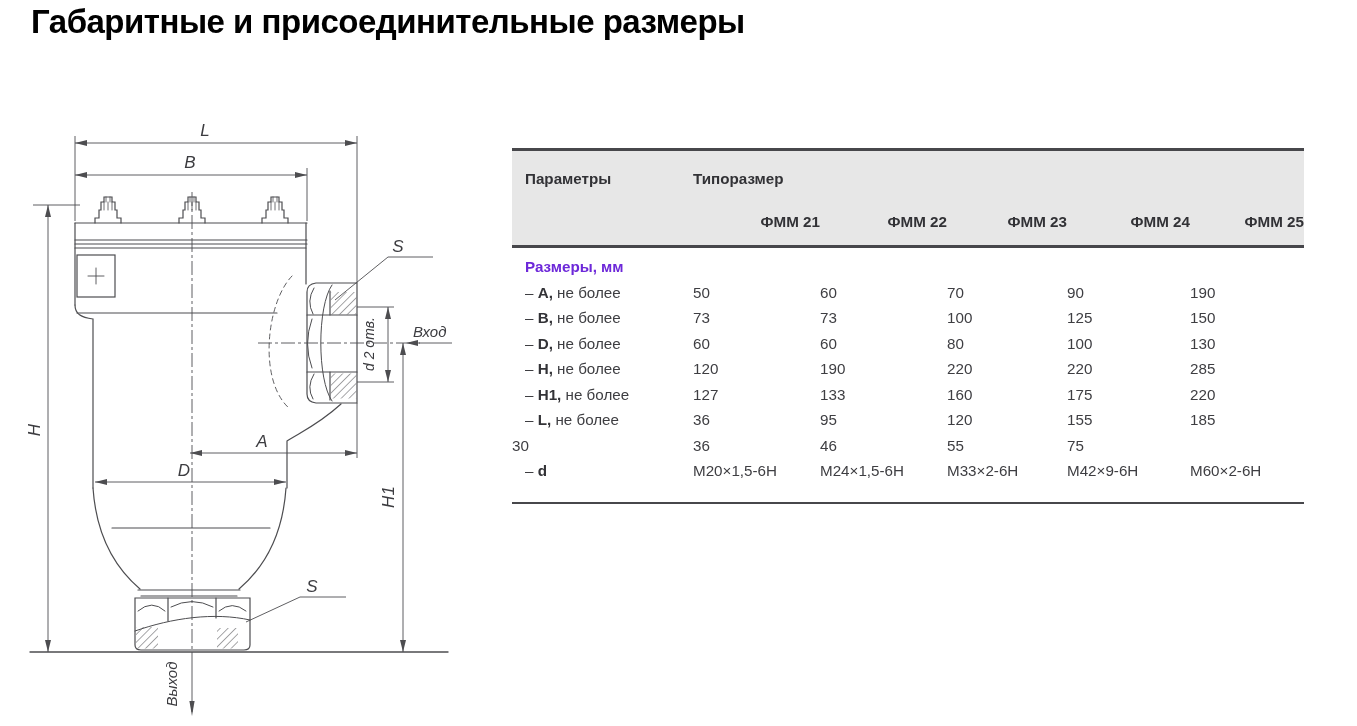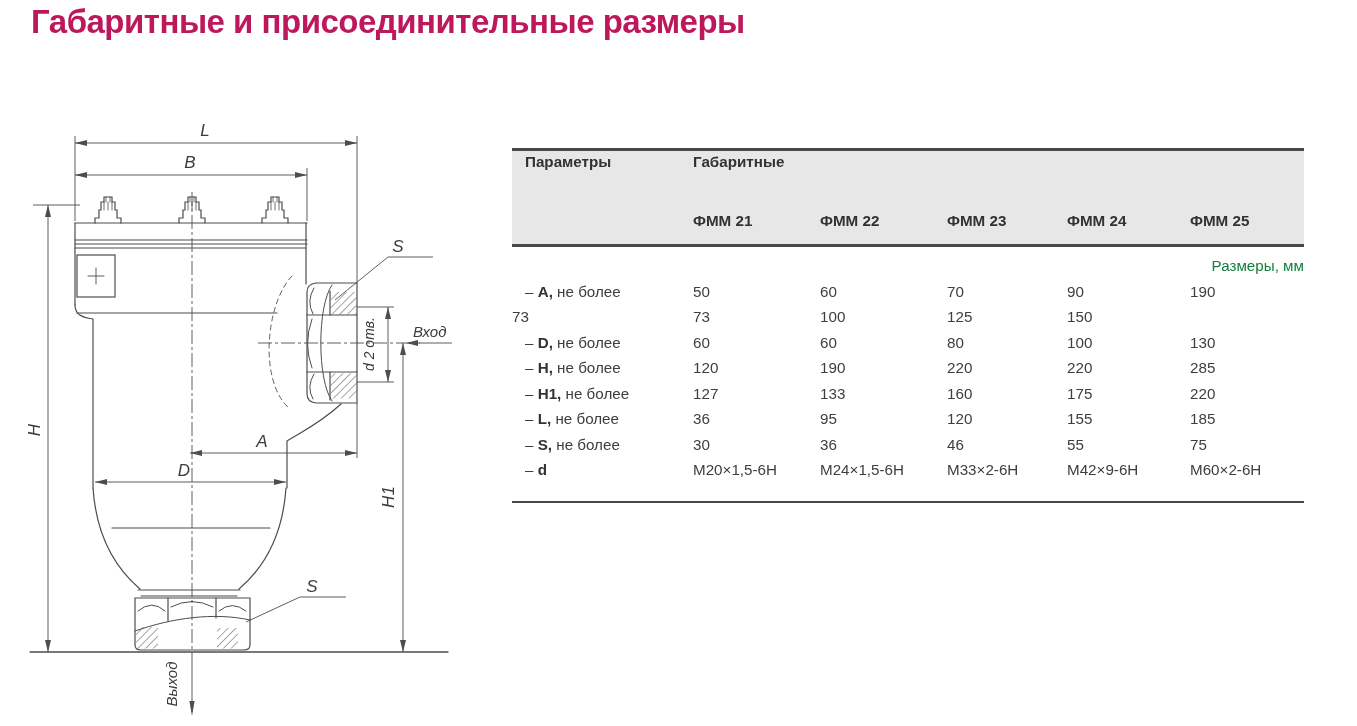--- a/index.html
+++ b/index.html
@@ -3,21 +3,21 @@
 <meta charset="utf-8">
 <style>
   html,body{margin:0;padding:0;}
   body{
     width:1357px;height:726px;position:relative;background:#ffffff;
     font-family:"Liberation Sans",sans-serif;color:#3e3e42;overflow:hidden;
   }
   .page-title{
     position:absolute;left:31px;top:2px;margin:0;
     font-size:33px;line-height:40px;font-weight:bold;letter-spacing:-0.5px;
-    color:#be185d;
+    color:#000000;
   }
   
   .drawing{position:absolute;left:0;top:0;width:490px;height:726px;}
   .drawing text{
     font-family:"Liberation Sans",sans-serif;font-style:italic;
     fill:#3c3c40;
   }
   .t-dim{font-size:17px;}
   .t-small{font-size:14px;}
   .t-flow{font-size:15px;}
@@ -28,28 +28,28 @@
   }
   .grid-row{
     display:grid;
     grid-template-columns:181px 127px 127px 120px 123px auto;
     align-items:baseline;
   }
   .thead{
     background:#e7e7e7;
     border-top:3px solid #47474b;
     border-bottom:3px solid #47474b;
-    padding:2px 0 15px 0;
-  }
-  .thead .grid-row + .grid-row{margin-top:42px;}
+    padding:19px 0 15px 0;
+  }
+  .thead .grid-row + .grid-row{margin-top:26px;text-align:right;}
   .th{font-weight:bold;color:#323236;}
   .cell-first{padding-left:13px;}
   .tbody{padding:6px 0 18px 0;border-bottom:2px solid #47474b;}
   .tbody .grid-row{line-height:25.5px;}
-  .section-label{grid-column:1 / -1;font-weight:normal;color:#15803d;text-align:right;}
+  .section-label{grid-column:1 / -1;font-weight:bold;color:#6d28d9;}
   .param b{font-weight:bold;color:#323236;}
 </style>
 </head>
 <body>
 
 <h1 class="page-title">Габаритные и присоединительные размеры</h1>
 
 <svg class="drawing" viewBox="0 0 490 726" xmlns="http://www.w3.org/2000/svg">
   <defs>
     <pattern id="hatch" patternUnits="userSpaceOnUse" width="5.5" height="5.5" patternTransform="rotate(45)">
@@ -163,21 +163,21 @@
   <text class="t-dim" x="312" y="592" text-anchor="middle">S</text>
   <text class="t-small" x="374" y="344" text-anchor="middle" transform="rotate(-90,374,344)">d 2 отв.</text>
   <text class="t-flow" x="413" y="337">Вход</text>
   <text class="t-flow" x="177" y="684" text-anchor="middle" transform="rotate(-90,177,684)">Выход</text>
 </svg>
 
 <div class="dim-table">
   <div class="thead">
     <div class="grid-row">
       <div class="th cell-first">Параметры</div>
-      <div class="th">Габаритные</div>
+      <div class="th">Типоразмер</div>
     </div>
     <div class="grid-row">
       <div class="cell-first"></div>
 
     <div class="th">ФММ 21</div>
         <div class="th">ФММ 22</div>
         <div class="th">ФММ 23</div>
         <div class="th">ФММ 24</div>
         <div class="th">ФММ 25</div>
       </div>
@@ -189,20 +189,21 @@
       </div>
       <div class="grid-row">
         <div class="param cell-first">– <b>A,</b> не более</div>
         <div>50</div>
         <div>60</div>
         <div>70</div>
         <div>90</div>
         <div>190</div>
       </div>
       <div class="grid-row">
+        <div class="param cell-first">– <b>B,</b> не более</div>
         <div>73</div>
         <div>73</div>
         <div>100</div>
         <div>125</div>
         <div>150</div>
       </div>
       <div class="grid-row">
         <div class="param cell-first">– <b>D,</b> не более</div>
         <div>60</div>
         <div>60</div>
@@ -228,21 +229,20 @@
       </div>
       <div class="grid-row">
         <div class="param cell-first">– <b>L,</b> не более</div>
         <div>36</div>
         <div>95</div>
         <div>120</div>
         <div>155</div>
         <div>185</div>
       </div>
       <div class="grid-row">
-        <div class="param cell-first">– <b>S,</b> не более</div>
         <div>30</div>
         <div>36</div>
         <div>46</div>
         <div>55</div>
         <div>75</div>
       </div>
       <div class="grid-row">
         <div class="param cell-first">– <b>d</b></div>
         <div>М20×1,5-6Н</div>
         <div>М24×1,5-6Н</div>

